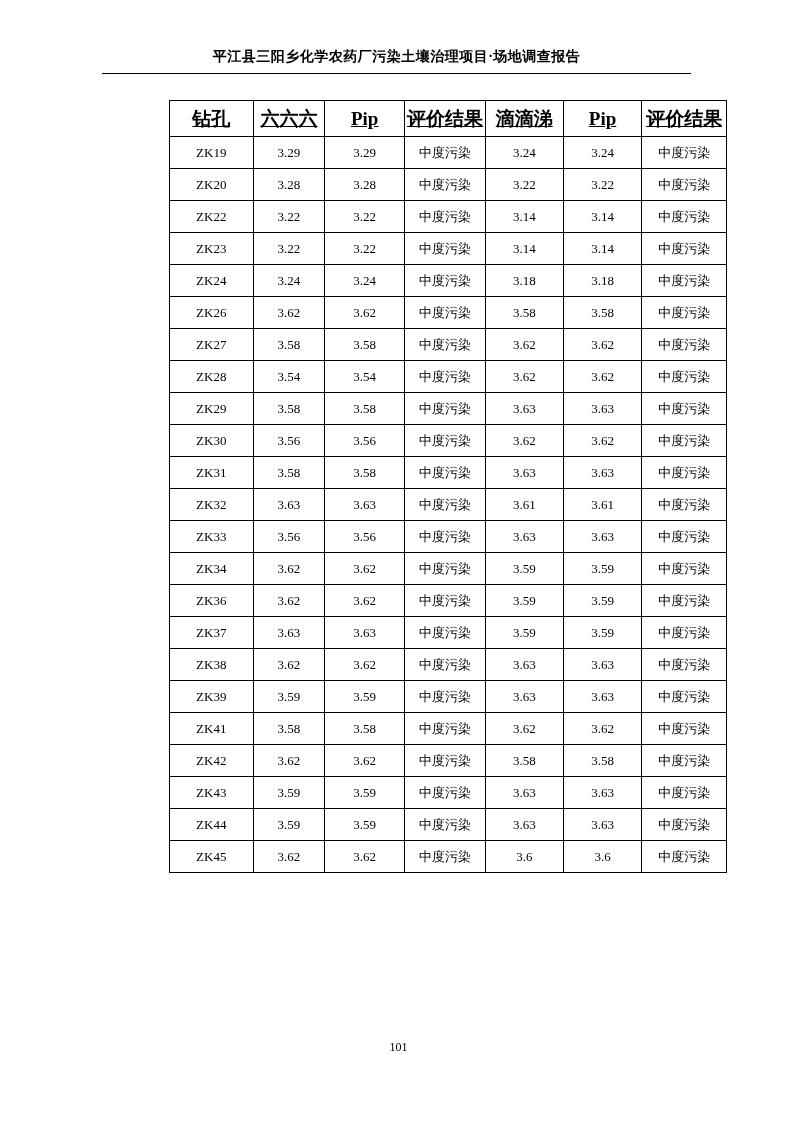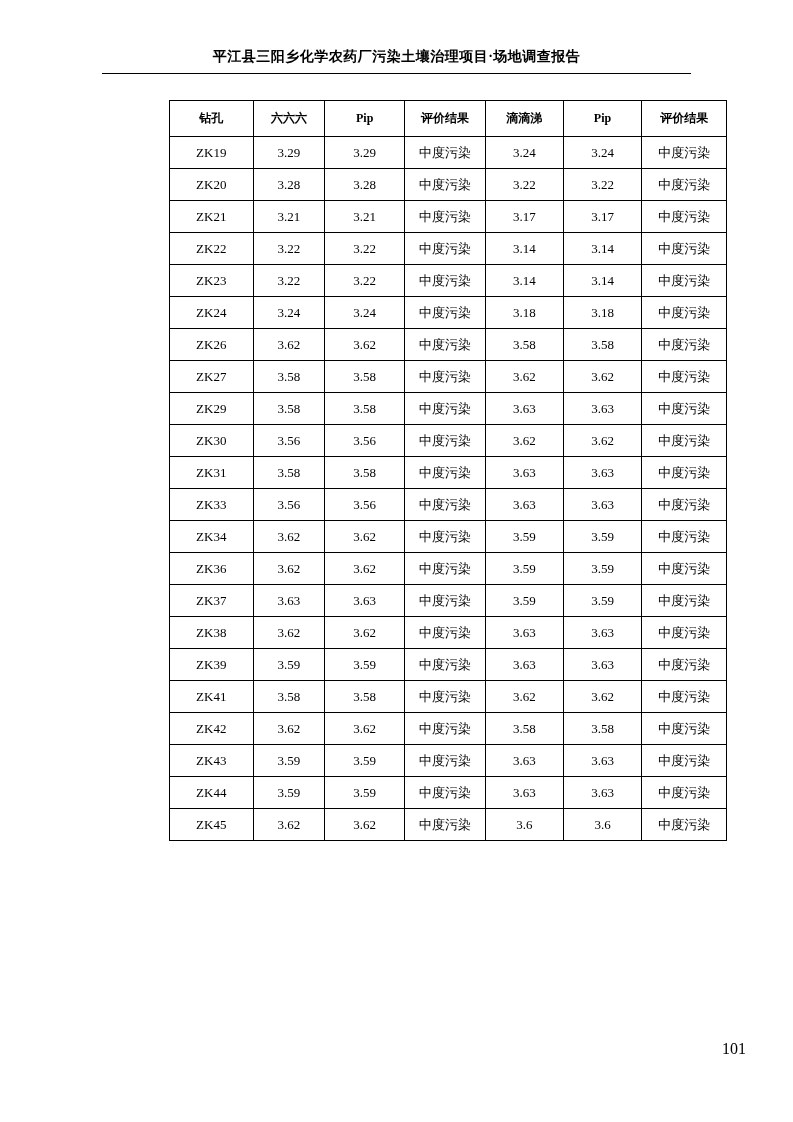--- a/index.html
+++ b/index.html
@@ -41,37 +41,38 @@
     border: 1px solid #000000;
     text-align: center;
     vertical-align: middle;
     font-size: 13px;
     height: 32px;
     padding: 0 2px;
     white-space: nowrap;
   }
   table.data-table th {
     height: 36px;
-    font-size: 12px;
+    font-size: 19px;
     font-weight: bold;
+    text-decoration: underline;
   }
   col.c0 { width: 15.0%; }
   col.c1 { width: 12.9%; }
   col.c2 { width: 14.3%; }
   col.c3 { width: 14.5%; }
   col.c4 { width: 14.0%; }
   col.c5 { width: 14.1%; }
   col.c6 { width: 15.2%; }
   .doc-footer {
     position: absolute;
     top: 1040px;
     left: 4px;
     right: 0;
-    text-align: right;
-    font-size: 16px;
+    text-align: center;
+    font-size: 12px;
   }
 </style>
 </head>
 <body>
 
 <div class="page">
 
   <div class="doc-header">
     <span>平江县三阳乡化学农药厂污染土壤治理项目·场地调查报告</span>
   </div>
@@ -110,29 +111,20 @@
         <tr>
           <td>ZK20</td>
           <td>3.28</td>
           <td>3.28</td>
           <td>中度污染</td>
           <td>3.22</td>
           <td>3.22</td>
           <td>中度污染</td>
         </tr>
         <tr>
-          <td>ZK21</td>
-          <td>3.21</td>
-          <td>3.21</td>
-          <td>中度污染</td>
-          <td>3.17</td>
-          <td>3.17</td>
-          <td>中度污染</td>
-        </tr>
-        <tr>
           <td>ZK22</td>
           <td>3.22</td>
           <td>3.22</td>
           <td>中度污染</td>
           <td>3.14</td>
           <td>3.14</td>
           <td>中度污染</td>
         </tr>
         <tr>
           <td>ZK23</td>
@@ -164,20 +156,29 @@
         <tr>
           <td>ZK27</td>
           <td>3.58</td>
           <td>3.58</td>
           <td>中度污染</td>
           <td>3.62</td>
           <td>3.62</td>
           <td>中度污染</td>
         </tr>
         <tr>
+          <td>ZK28</td>
+          <td>3.54</td>
+          <td>3.54</td>
+          <td>中度污染</td>
+          <td>3.62</td>
+          <td>3.62</td>
+          <td>中度污染</td>
+        </tr>
+        <tr>
           <td>ZK29</td>
           <td>3.58</td>
           <td>3.58</td>
           <td>中度污染</td>
           <td>3.63</td>
           <td>3.63</td>
           <td>中度污染</td>
         </tr>
         <tr>
           <td>ZK30</td>
@@ -191,20 +192,29 @@
         <tr>
           <td>ZK31</td>
           <td>3.58</td>
           <td>3.58</td>
           <td>中度污染</td>
           <td>3.63</td>
           <td>3.63</td>
           <td>中度污染</td>
         </tr>
         <tr>
+          <td>ZK32</td>
+          <td>3.63</td>
+          <td>3.63</td>
+          <td>中度污染</td>
+          <td>3.61</td>
+          <td>3.61</td>
+          <td>中度污染</td>
+        </tr>
+        <tr>
           <td>ZK33</td>
           <td>3.56</td>
           <td>3.56</td>
           <td>中度污染</td>
           <td>3.63</td>
           <td>3.63</td>
           <td>中度污染</td>
         </tr>
         <tr>
           <td>ZK34</td>

